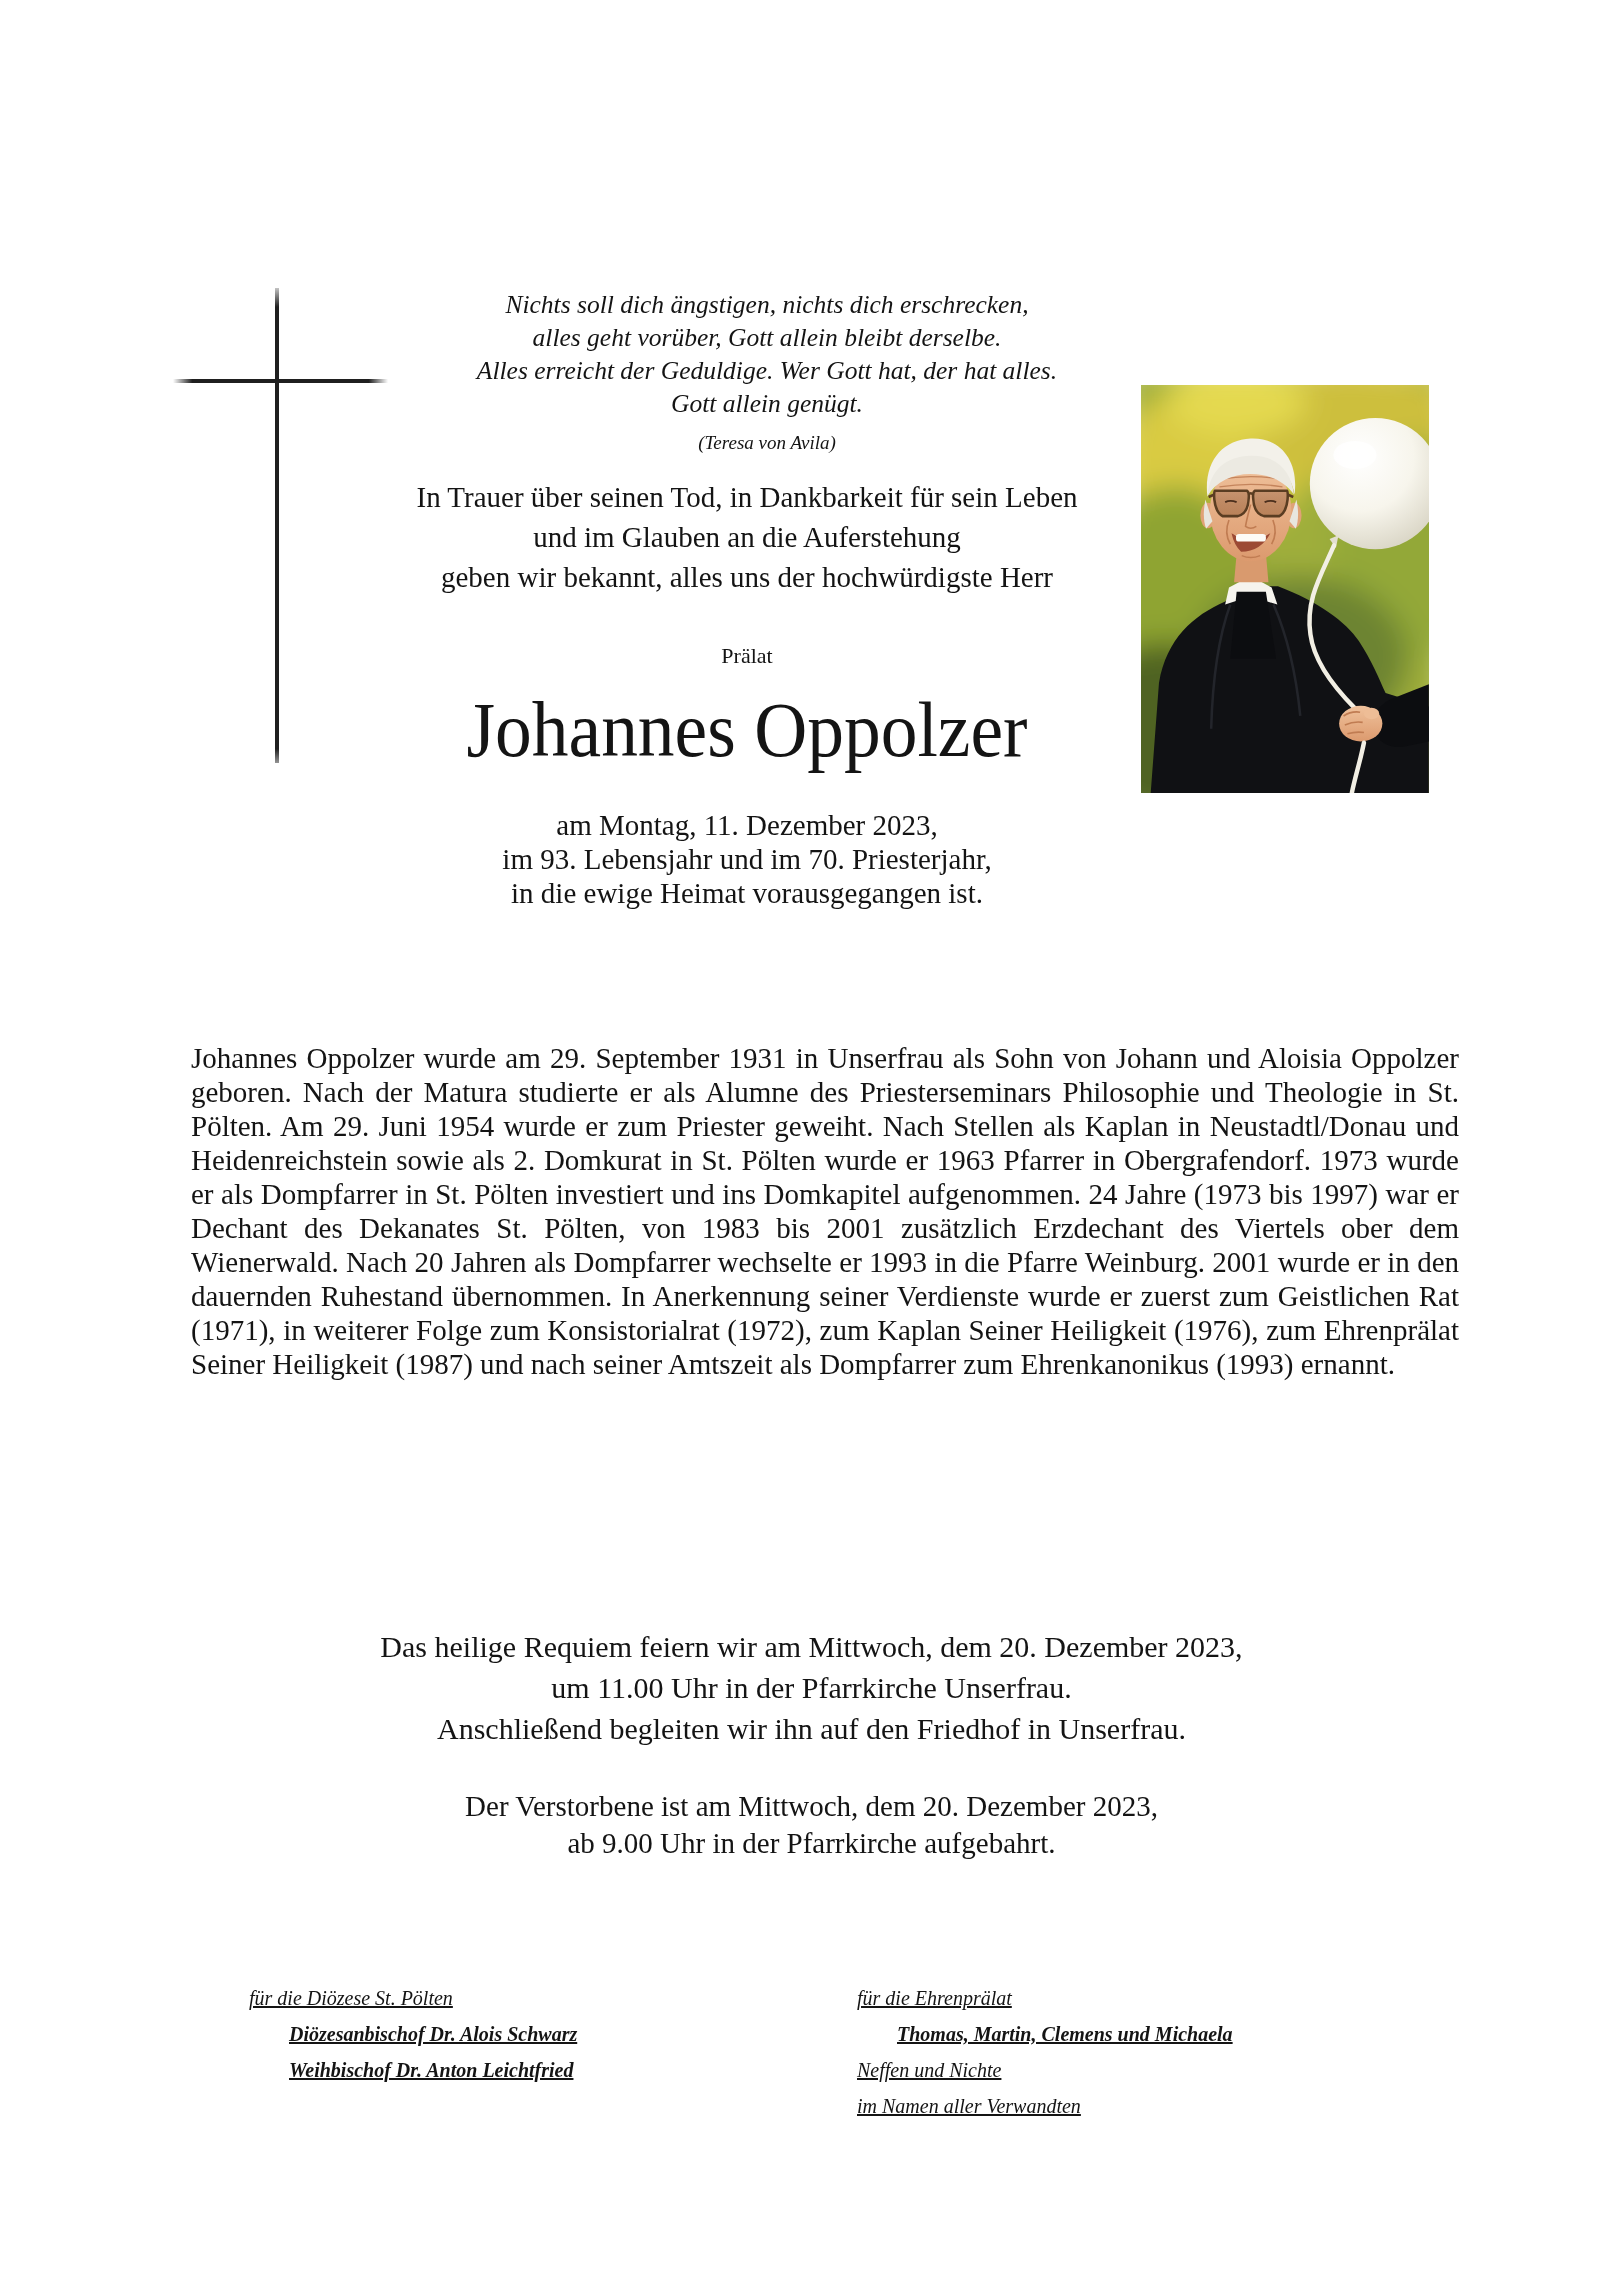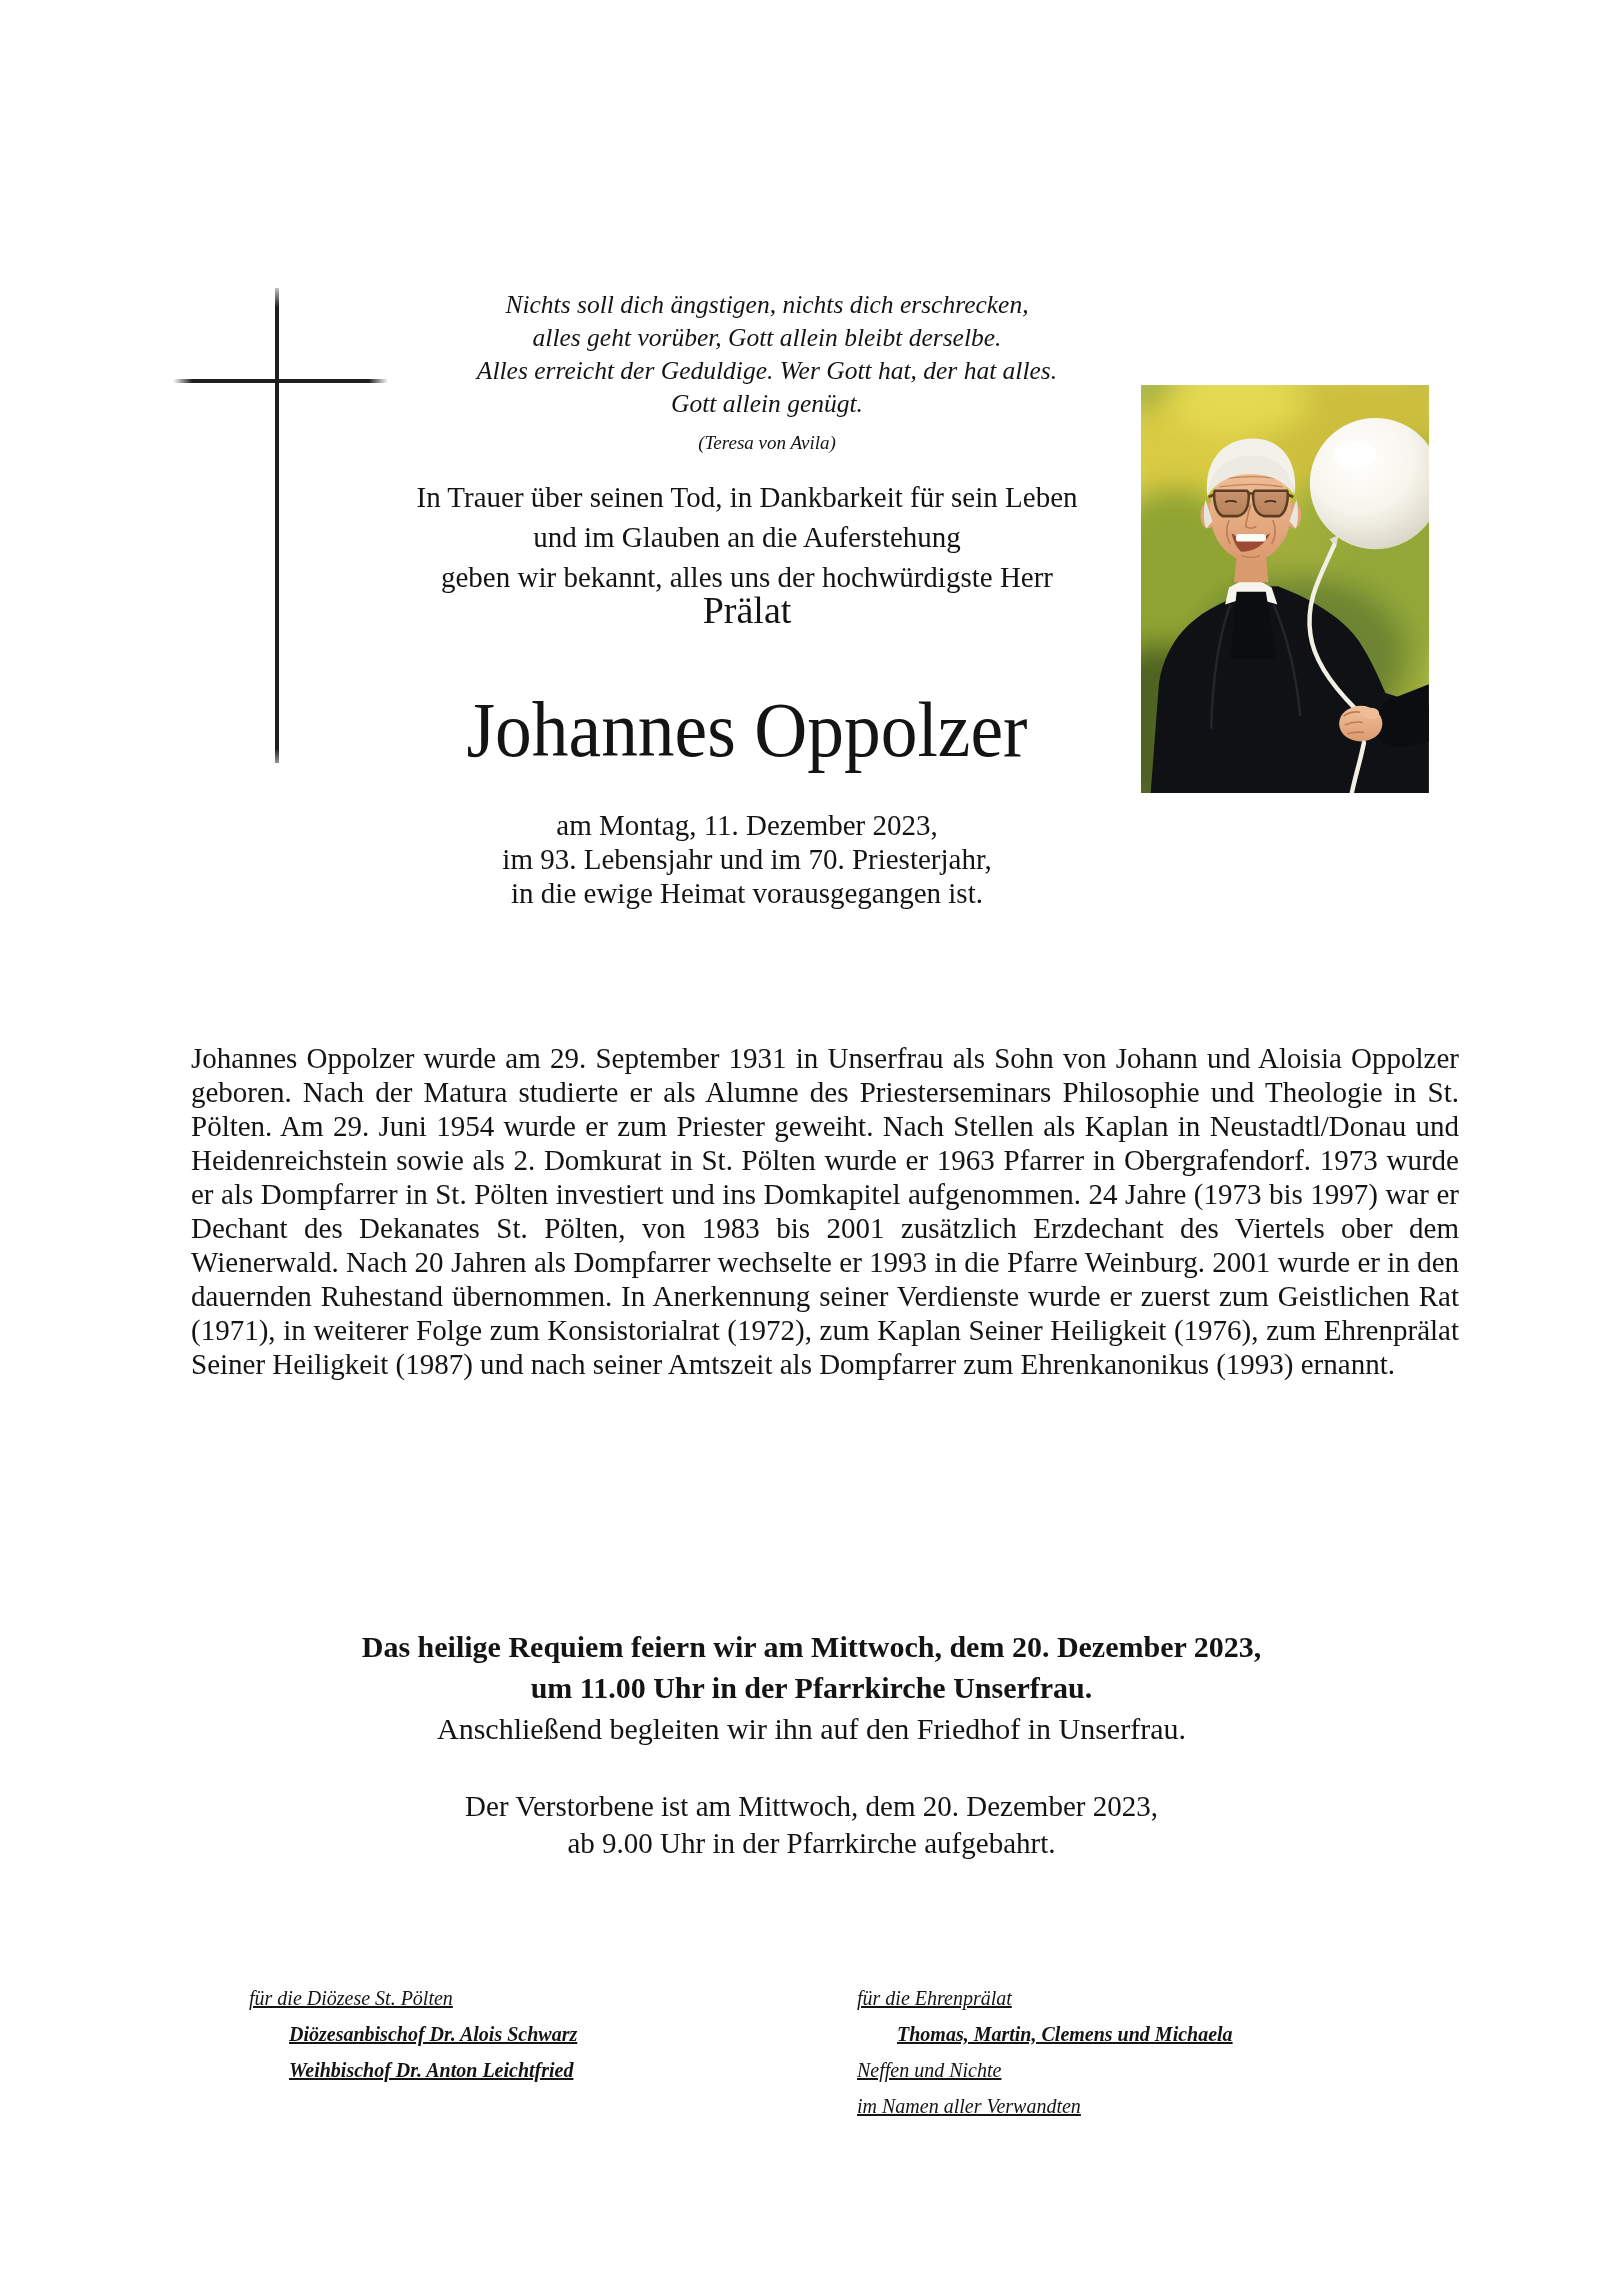--- a/index.html
+++ b/index.html
@@ -19,40 +19,40 @@
   .cross-h{
     position:absolute;left:173px;top:379px;width:215px;height:3.8px;
     background:linear-gradient(to right, rgba(20,20,20,0), #1f1f1f 9%, #1f1f1f 91%, rgba(20,20,20,0));
     filter:blur(0.4px);
   }
   
   .upper{position:absolute;left:0;width:1494px;text-align:center;}
   .quote{top:288px;font-style:italic;font-size:25.5px;line-height:33px;padding-left:20px;}
   .quote-attr{font-size:19px;margin-top:6.4px;}
   .announce{top:477px;font-size:29px;line-height:40px;}
-  .praelat{top:596px;font-size:38px;line-height:29px;}
+  .praelat{top:641px;font-size:22px;line-height:29px;}
   .name{
     top:691px;font-size:79px;line-height:78px;
     transform:scaleX(.93);transform-origin:50% 50%;
     white-space:nowrap;
   }
   .dates{top:808px;font-size:29px;line-height:34px;}
   .line{white-space:nowrap;}
   
   .para{
     position:absolute;left:191px;width:1268px;
     font-size:29px;line-height:34px;
     text-align:justify;text-justify:inter-word;
   }
   .para1{top:995px;margin-top:46px;}
   .para2{top:1448px;}
   
   .lower{position:absolute;left:0;width:1623px;text-align:center;}
   .requiem{top:1626px;font-size:30px;line-height:41px;}
-  .bold{font-weight:bold;}
+  .bold{font-weight:normal;}
   .aufbahrung{top:1788px;font-size:29px;line-height:37px;}
   
   .sig{position:absolute;top:1980px;font-size:20px;line-height:36px;font-style:italic;text-decoration:underline;}
   .sig-left{left:249px;}
   .sig-right{left:857px;}
   .sig-em{font-weight:bold;margin-left:40px;}
   
   .photo{position:absolute;left:1141px;top:385px;width:288px;height:408px;}
   .photo svg{display:block;width:288px;height:408px;}
 </style>

